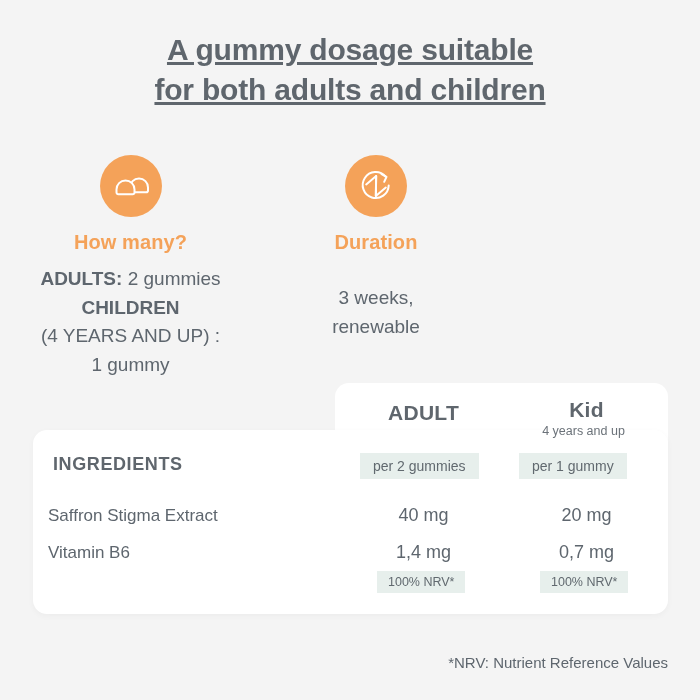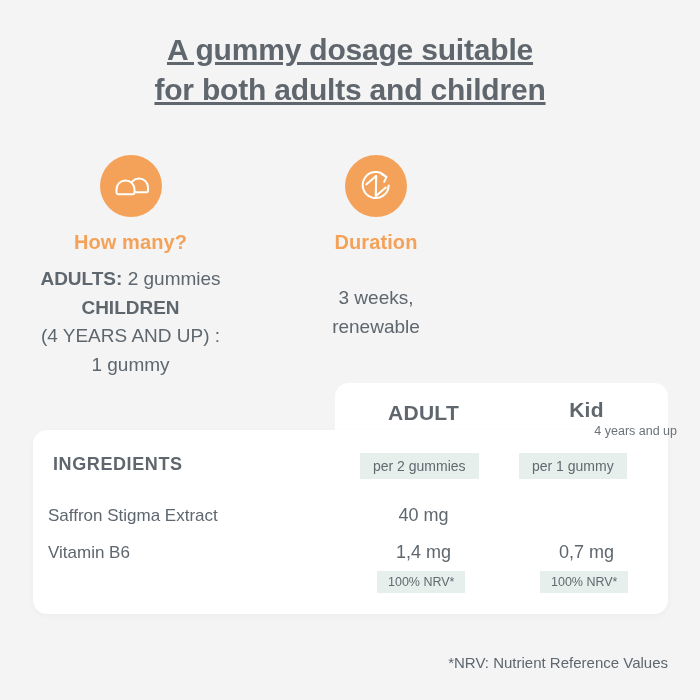--- a/index.html
+++ b/index.html
@@ -115,24 +115,24 @@
     font-size: 21px;
     font-weight: bold;
     color: #5f666d;
     letter-spacing: 0.3px;
   }
   .colhead.adult { left: 342px; top: 401px; width: 163px; }
   .colhead.kid   { left: 505px; top: 398px; width: 163px; }
 
   .colsub {
     position: absolute;
-    left: 514px;
+    left: 502px;
     top: 424px;
     width: 163px;
-    text-align: right;
+    text-align: center;
     font-size: 12.5px;
     color: #6b7279;
   }
 
   .pill {
     position: absolute;
     background: #e7efec;
     border-radius: 0;
     color: #61696f;
     text-align: center;
@@ -249,20 +249,21 @@
   <div class="colhead kid">Kid</div>
   <div class="colsub">4 years and up</div>
 
   <div class="pill unit adult">per 2 gummies</div>
   <div class="pill unit kid">per 1 gummy</div>
 
   <div class="ingredients-label">INGREDIENTS</div>
 
   <div class="ing-name r0">Saffron Stigma Extract</div>
   <div class="ing-val c0 r0">40 mg</div>
+  <div class="ing-val c1 r0">20 mg</div>
 
   <div class="ing-name r1">Vitamin B6</div>
   <div class="ing-val c0 r1">1,4 mg</div>
   <div class="ing-val c1 r1">0,7 mg</div>
 
   <div class="pill nrv c0">100% NRV*</div>
   <div class="pill nrv c1">100% NRV*</div>
 </div>
 
 <div class="footnote">*NRV: Nutrient Reference Values</div>

